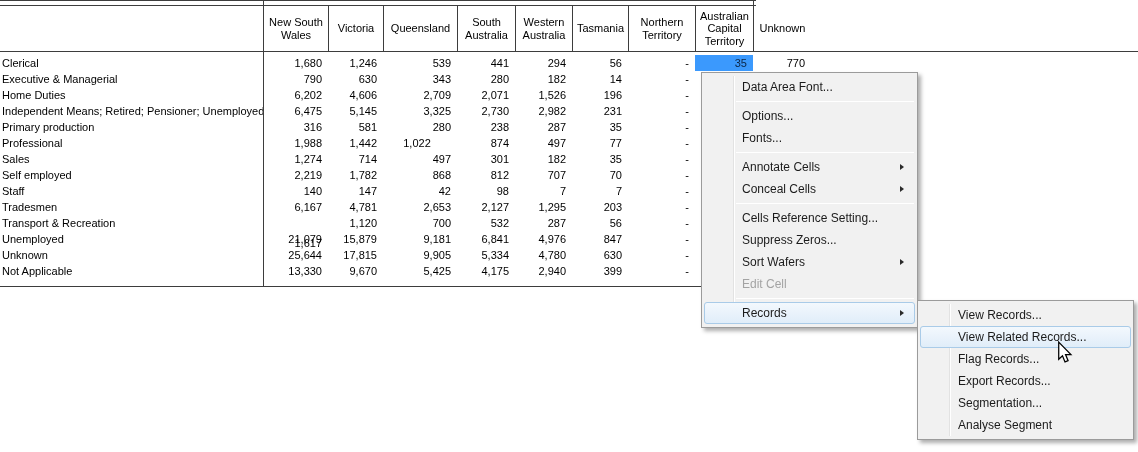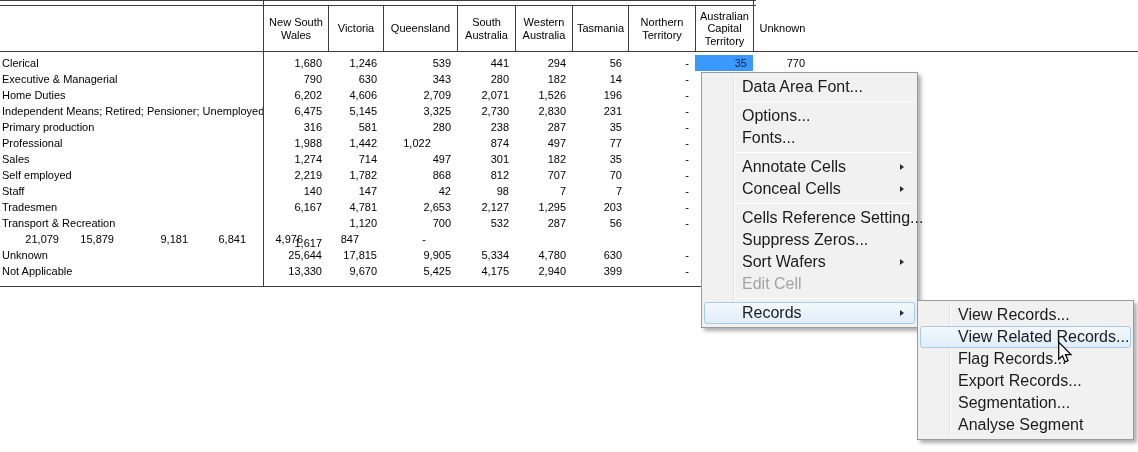--- a/index.html
+++ b/index.html
@@ -25,21 +25,21 @@
   .drow:first-child { margin-top:3px; }
   .rlabel { width:263px; font-size:11px; line-height:16px; padding-left:2px; white-space:nowrap; overflow:hidden; }
   .dcell  { font-size:11px; line-height:16px; text-align:right; padding-right:6px; white-space:nowrap; }
   .dcell.selected { background:#3b99fd; color:#0b2545; }
 
   
   .menu { position:absolute; background:#f1f1f1; border:1px solid #9b9b9b;
           box-shadow:3px 3px 4px rgba(0,0,0,0.32); padding:3px 0; z-index:10; }
   .menu .gutter-line  { position:absolute; left:31px; top:3px; bottom:3px; width:1px; background:#e2e2e2; }
   .menu .gutter-line2 { position:absolute; left:32px; top:3px; bottom:3px; width:1px; background:#ffffff; }
-  .mitem { position:relative; height:22px; line-height:20px; font-size:16px; color:#1b1b1b;
+  .mitem { position:relative; height:22px; line-height:20px; font-size:12px; color:#1b1b1b;
            padding-left:37px; margin:0 2px; border:1px solid transparent; border-radius:3px;
            white-space:nowrap; }
   .mitem.highlight { border-color:#a9cbe8; background:linear-gradient(180deg,#f3f8fd 0%,#e0edf9 100%); }
   .mitem.disabled { color:#a3a3a3; }
   .msep { height:1px; background:#e0e0e0; border-bottom:1px solid #ffffff; margin:3px 3px 3px 34px; }
   .sub-arrow { position:absolute; right:10px; top:7px; width:0; height:0;
                border-left:4px solid #2a2a2a; border-top:3.5px solid transparent; border-bottom:3.5px solid transparent; }
   #context-menu { left:701px; top:72px;  width:217px; }
   #records-submenu { left:917px; top:300px; width:217px; }
 
@@ -100,21 +100,21 @@
         <div class="dcell" style="width: 67px;">-</div>
         <div class="dcell" style="width: 58px;"></div>
         <div class="dcell" style="width: 58px;"></div>
       </div>
       <div class="drow">
         <div class="rlabel">Independent Means; Retired; Pensioner; Unemployed</div>
         <div class="dcell" style="width: 65px;">6,475</div>
         <div class="dcell" style="width: 55px;">5,145</div>
         <div class="dcell" style="width: 74px;">3,325</div>
         <div class="dcell" style="width: 58px;">2,730</div>
-        <div class="dcell" style="width: 57px;">2,830</div>
+        <div class="dcell" style="width: 57px;">2,982</div>
         <div class="dcell" style="width: 56px;">231</div>
         <div class="dcell" style="width: 67px;">-</div>
         <div class="dcell" style="width: 58px;"></div>
         <div class="dcell" style="width: 58px;"></div>
       </div>
       <div class="drow">
         <div class="rlabel">Primary production</div>
         <div class="dcell" style="width: 65px;">316</div>
         <div class="dcell" style="width: 55px;">581</div>
         <div class="dcell" style="width: 74px;">280</div>
@@ -191,20 +191,21 @@
         <div class="dcell" style="width: 55px;">1,120</div>
         <div class="dcell" style="width: 74px;">700</div>
         <div class="dcell" style="width: 58px;">532</div>
         <div class="dcell" style="width: 57px;">287</div>
         <div class="dcell" style="width: 56px;">56</div>
         <div class="dcell" style="width: 67px;">-</div>
         <div class="dcell" style="width: 58px;"></div>
         <div class="dcell" style="width: 58px;"></div>
       </div>
       <div class="drow">
+        <div class="rlabel">Unemployed</div>
         <div class="dcell" style="width: 65px;">21,079</div>
         <div class="dcell" style="width: 55px;">15,879</div>
         <div class="dcell" style="width: 74px;">9,181</div>
         <div class="dcell" style="width: 58px;">6,841</div>
         <div class="dcell" style="width: 57px;">4,976</div>
         <div class="dcell" style="width: 56px;">847</div>
         <div class="dcell" style="width: 67px;">-</div>
         <div class="dcell" style="width: 58px;"></div>
         <div class="dcell" style="width: 58px;"></div>
       </div>

